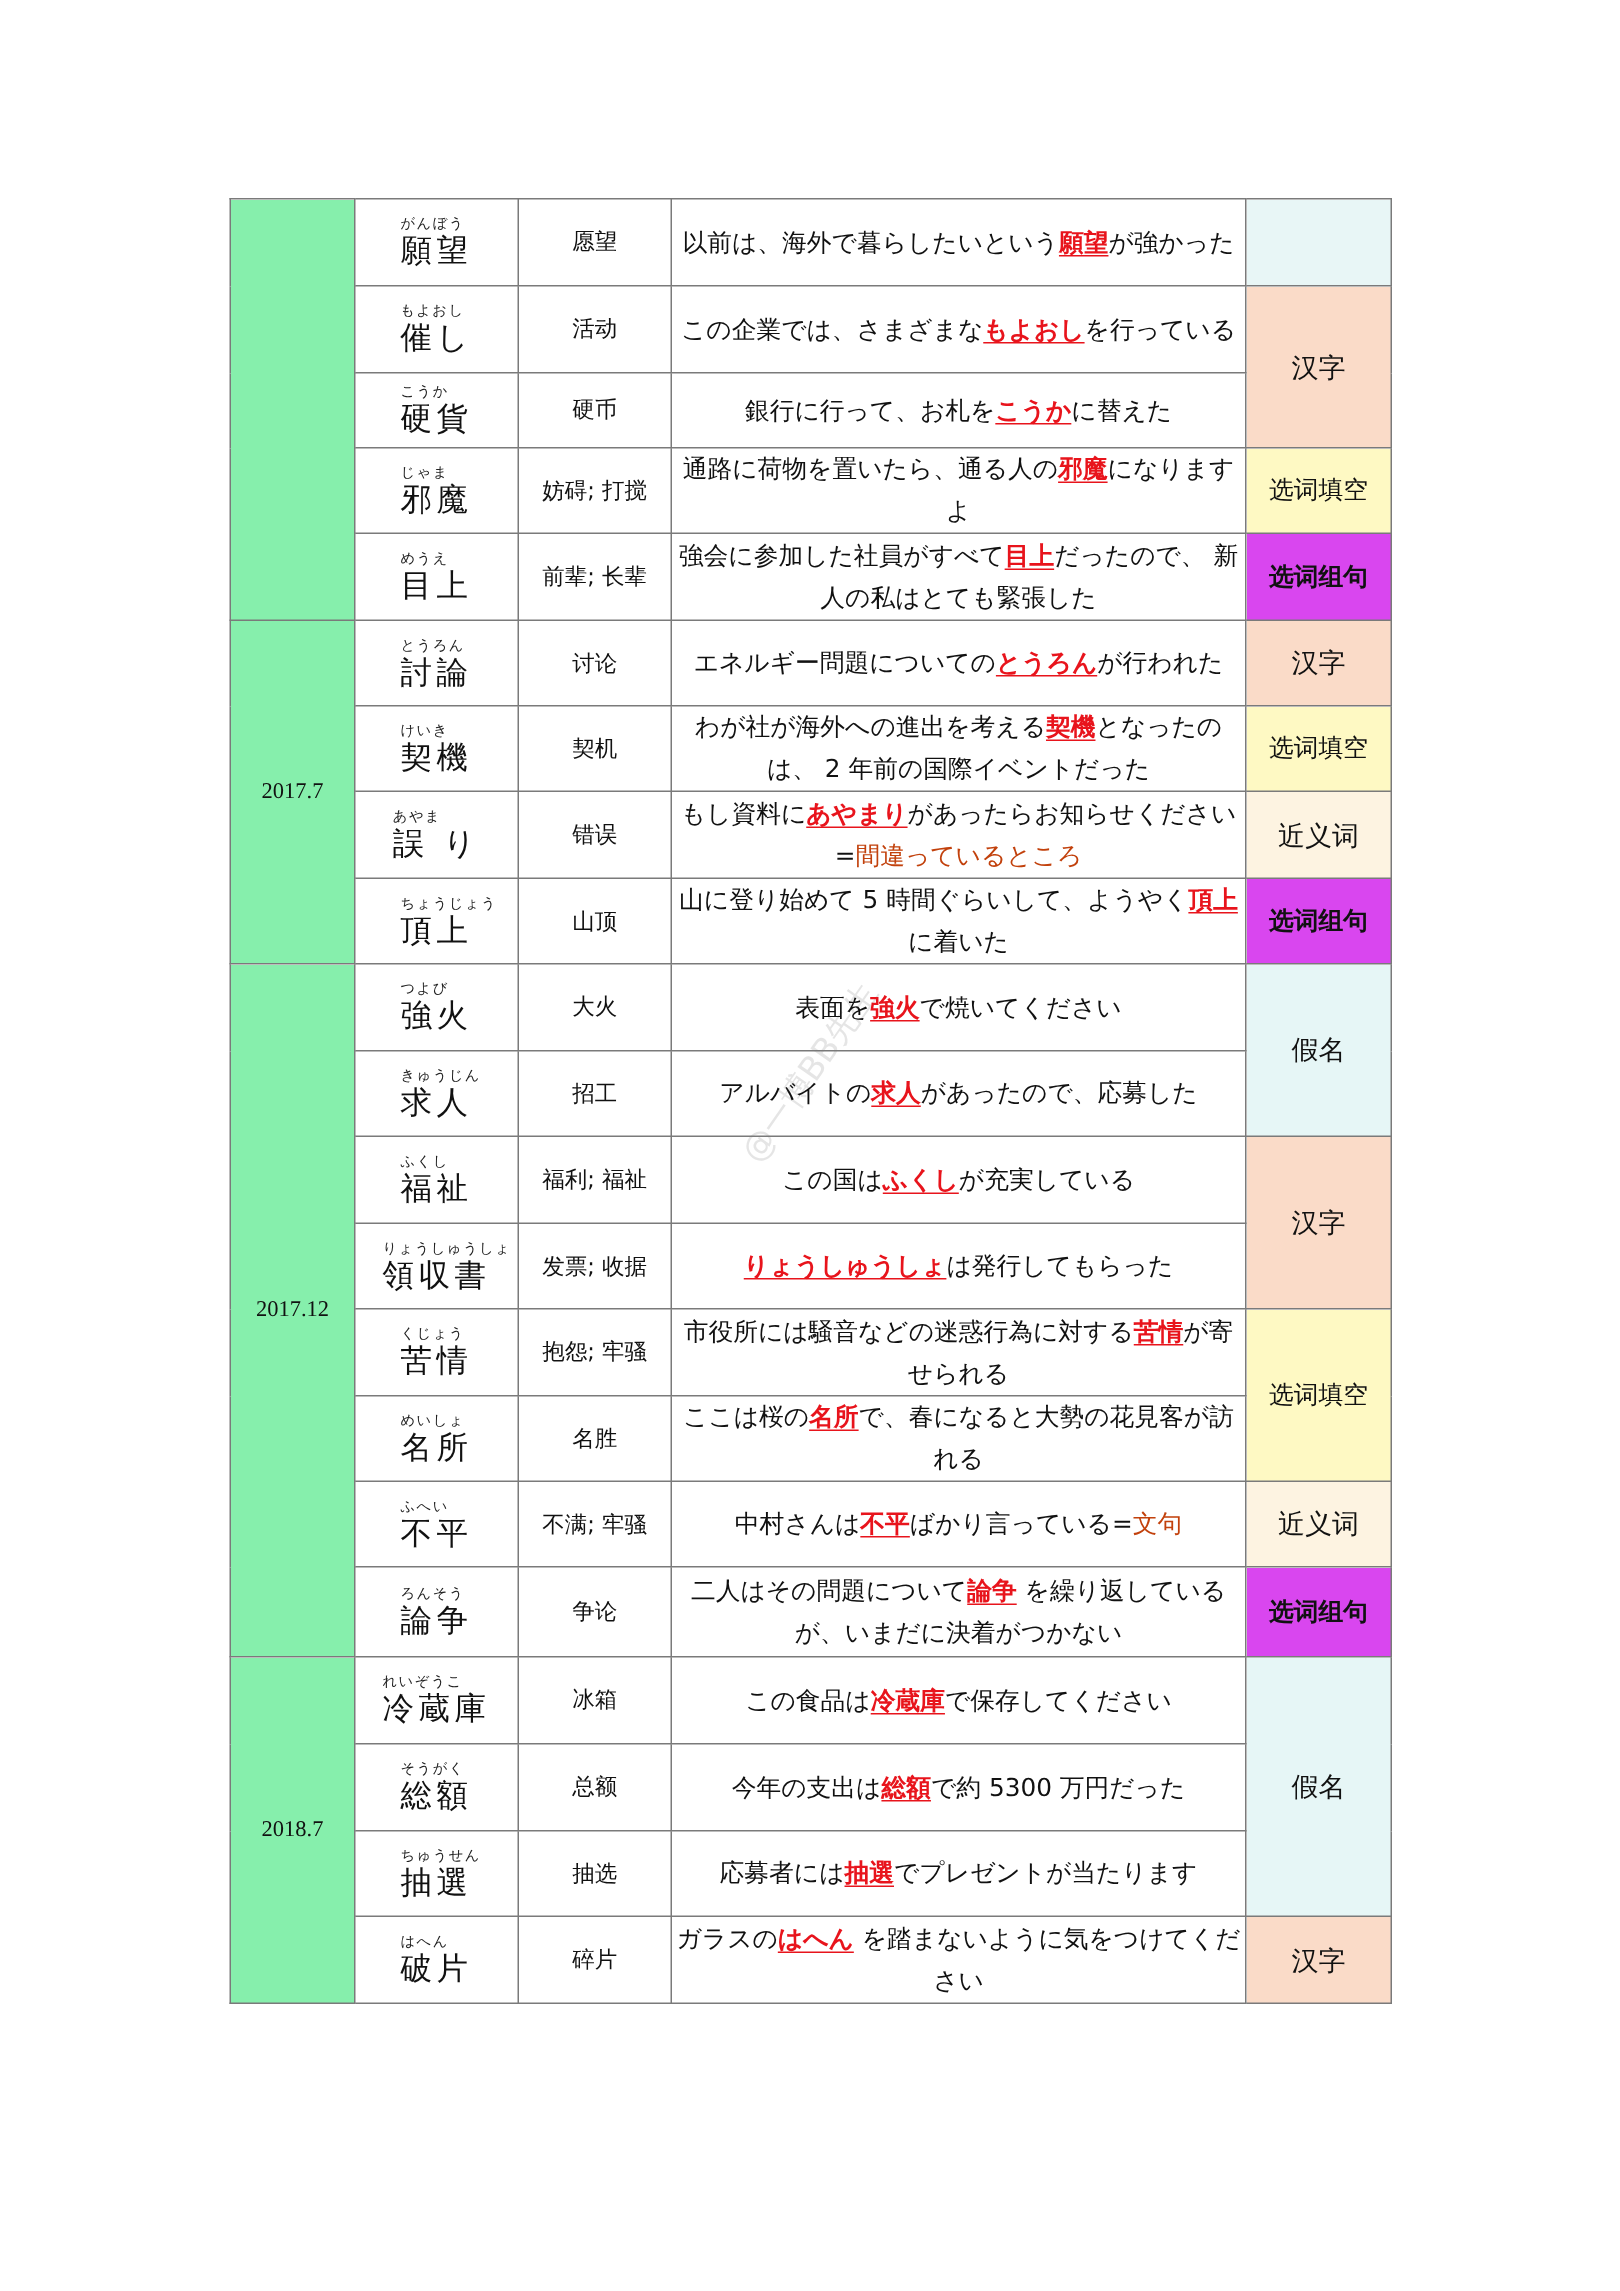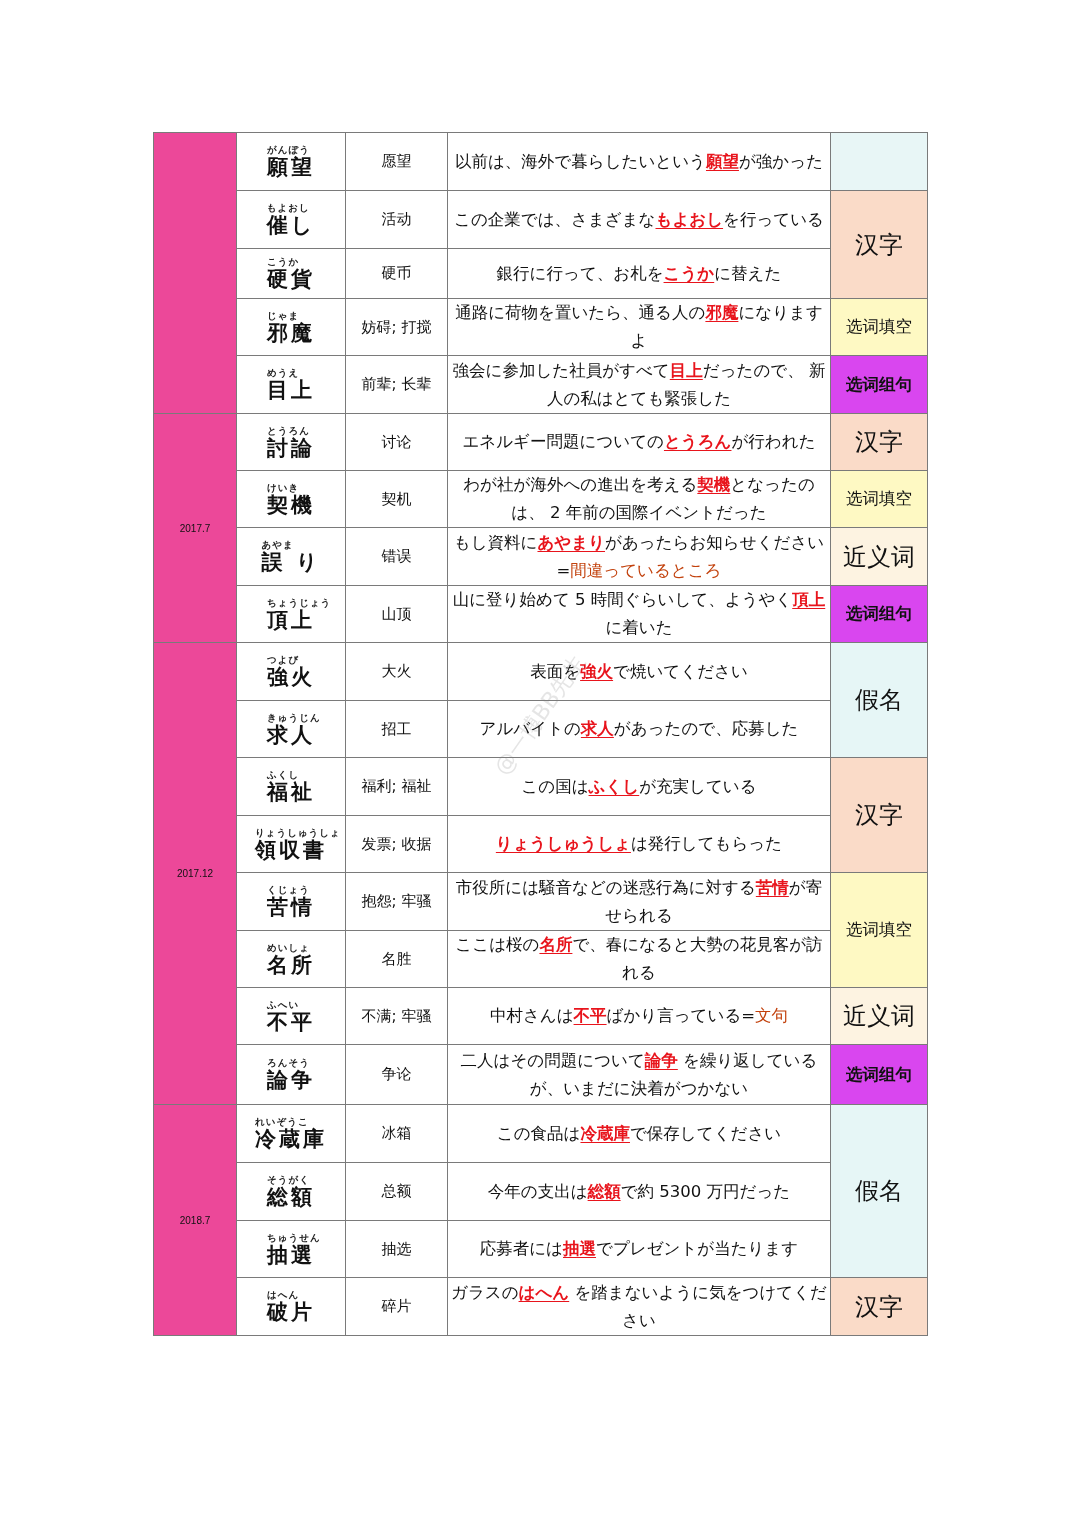--- a/index.html
+++ b/index.html
@@ -1,30 +1,30 @@
 <!DOCTYPE html>
 <html><head>
 <meta charset="utf-8">
 <style>
   html, body { margin:0; padding:0; background:#ffffff; }
   body { width:1080px; height:1527px; position:relative; font-family:"DejaVu Sans", "Liberation Sans", sans-serif; color:#111; }
   .wm { position:absolute; left:470px; top:700px; font-size:22px; color:rgba(180,180,180,0.35); transform:rotate(-55deg); pointer-events:none; }
   table.vocab { position:absolute; left:153px; top:132px; border-collapse:collapse; table-layout:fixed; width:774px; }
   table.vocab td { border:1px solid #7a7a7a; padding:0; text-align:center; vertical-align:middle; overflow:hidden; }
   col.c-date { width:83px; } col.c-word { width:109px; } col.c-mean { width:102px; } col.c-sent { width:383px; } col.c-type { width:97px; }
-  td.date { background:#ec4899; font-size:10px; font-family:Liberation Sans, sans-serif; }
-  td.word { font-size:21px; line-height:1;font-weight:bold; }
+  td.date { background:#86efac; font-size:15px; font-family:Liberation Serif, serif; }
+  td.word { font-size:21px; line-height:1; }
   .word-wrap { display:inline-block; position:relative; padding-top:12px; }
   .ruby { position:absolute; top:0; left:0; font-size:9.5px; letter-spacing:1px; white-space:nowrap; color:#222; }
   .kanji { letter-spacing:3px; }
   td.mean { font-size:15px; }
   td.sent { font-size:16.5px; line-height:28px; padding:0 8px; }
   .hl { color:#e8141c; text-decoration:underline; text-decoration-color:#e8141c; text-underline-offset:3px; font-weight:bold; }
   .syn { color:#c2410c; }
-  td.type { font-size:24px; }
+  td.type { font-size:18px; }
   td.type.small { font-size:16.5px; }
   .t-blank { background:#e8f6f6; }
   .t-kanji { background:#fadbc8; }
   .t-fill { background:#fef9c3; }
   .t-order { background:#d946ef;font-weight:bold; }
   .t-syn { background:#fdf3e1; }
   .t-kana { background:#e6f6f6;margin-left:48px; }
 </style>
 </head>
 <body>

